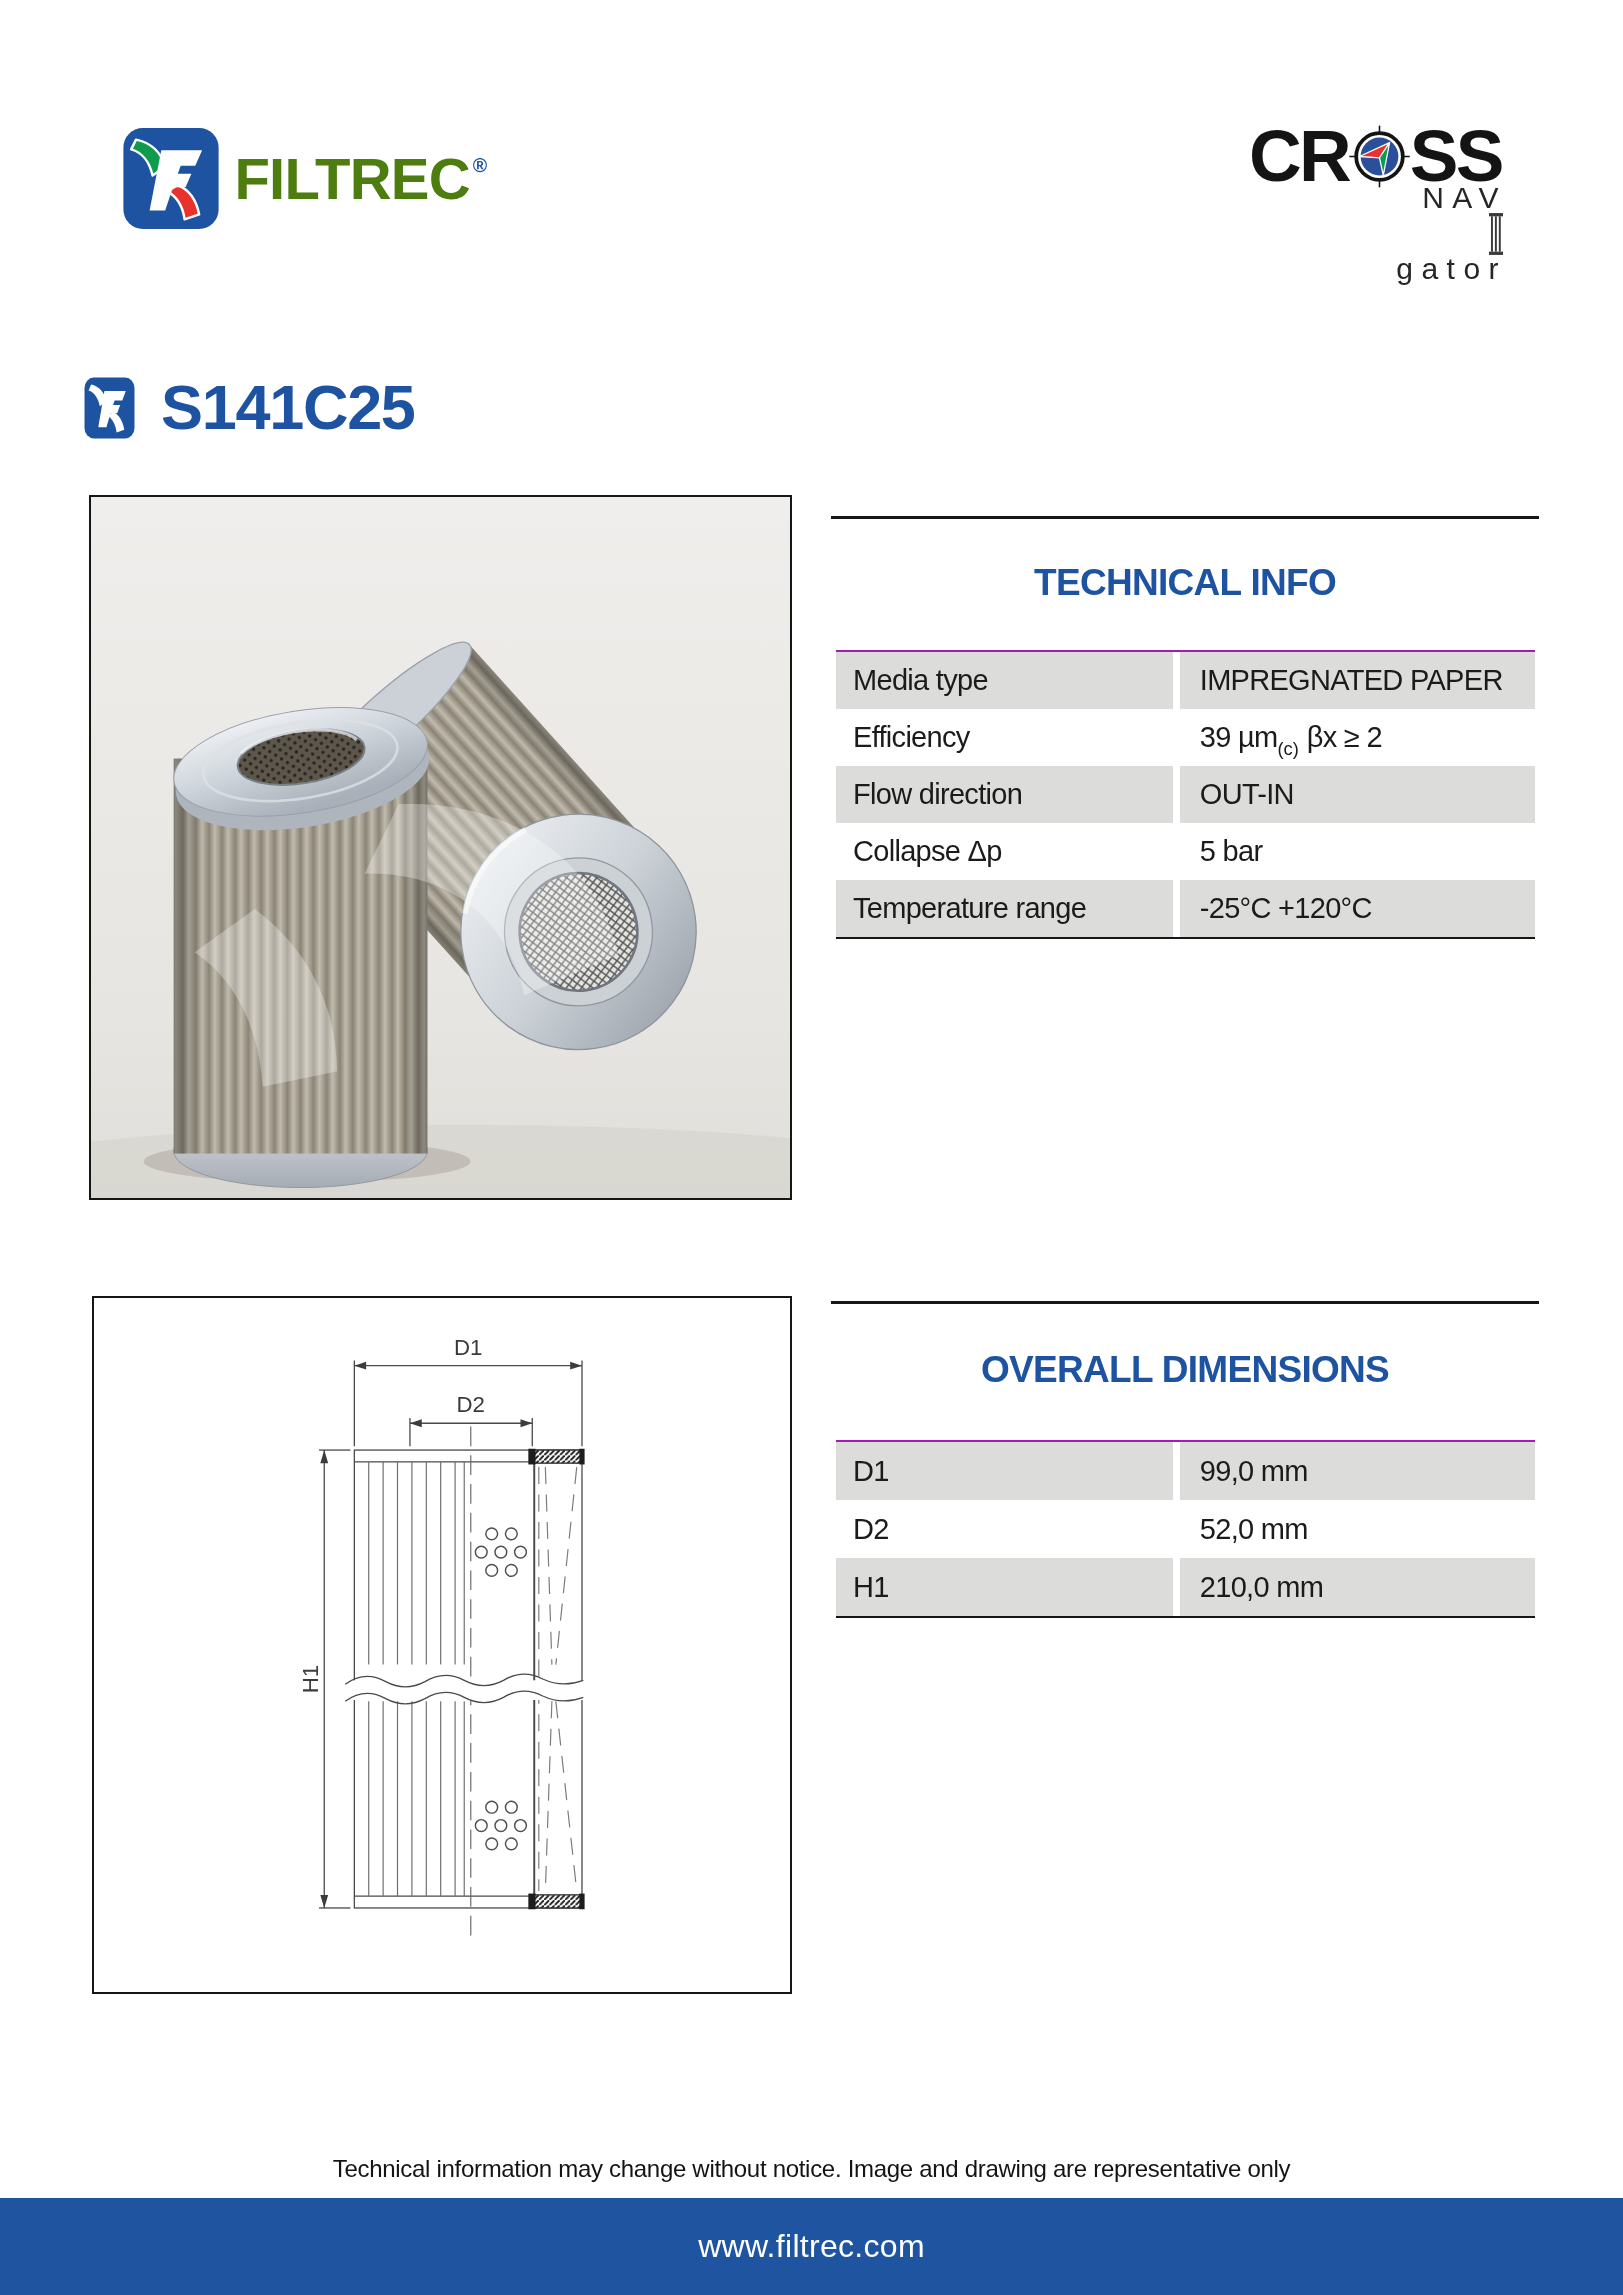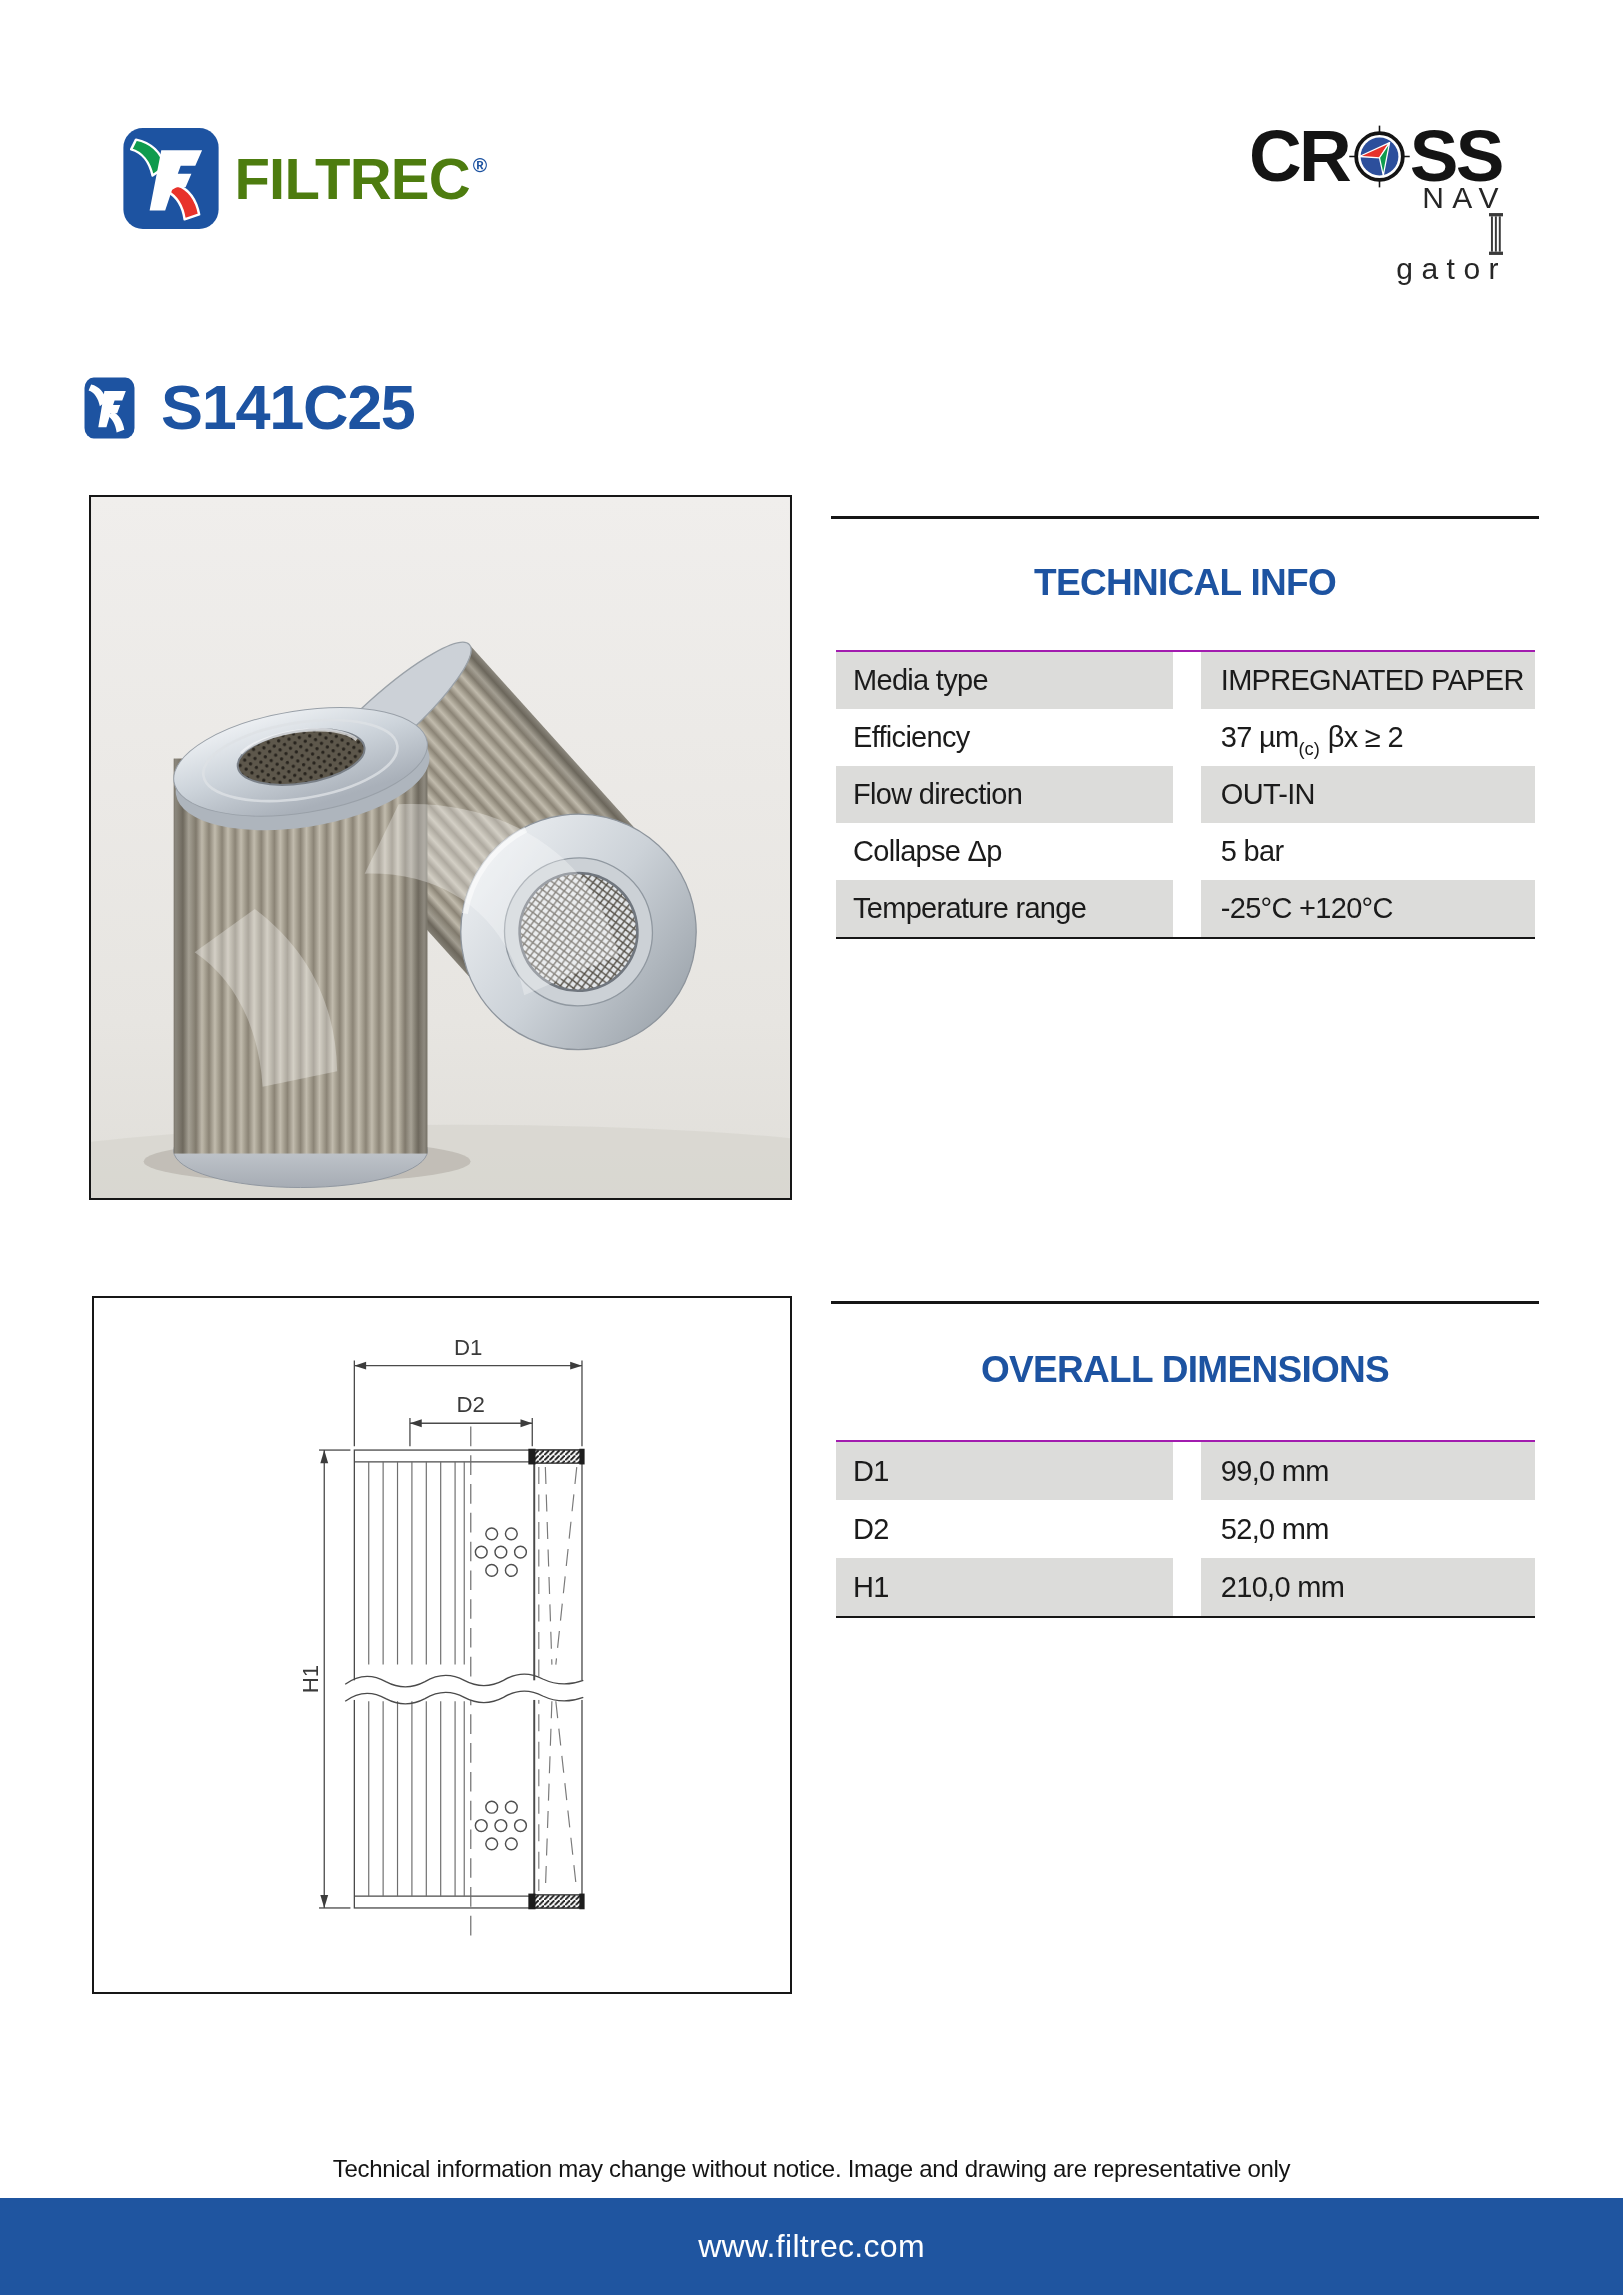--- a/index.html
+++ b/index.html
@@ -42,21 +42,21 @@
   .title-dims{top:1351px;}
 
   .spec-table{left:836px;width:699px;border-top:2px solid #a21caf;border-bottom:2.6px solid #161616;box-sizing:border-box;}
   .table-tech{top:650px;}
   .table-dims{top:1440px;}
   .trow{display:flex;height:57px;}
   .table-dims .trow{height:58px;}
   .tcell{display:flex;align-items:center;box-sizing:border-box;font-size:29px;letter-spacing:-0.7px;color:#1b1b1b;}
   .tcell.label{width:337px;padding-left:17px;}
   .tgap{width:7.2px;background:#ffffff;}
-  .tcell.value{flex:1;padding-left:19.6px;margin-left:21px;}
+  .tcell.value{flex:1;padding-left:19.6px;}
   .trow.gray .tcell{background:#dcdcda;}
   .trow.white .tcell{background:#ffffff;}
   .vsub{font-size:18.3px;position:relative;top:11px;letter-spacing:0;}
   .vpost{margin-left:7.9px;}
 
   
   .disclaimer{left:0;top:2155px;width:1623px;text-align:center;font-size:24px;letter-spacing:-0.3px;color:#141414;}
   .footer-bar{left:0;top:2198px;width:1623px;height:97px;background:#1f55a0;display:flex;align-items:center;justify-content:center;}
   .footer-link{color:#ffffff;font-size:32px;letter-spacing:0.3px;text-decoration:none;}
 </style>
@@ -210,21 +210,21 @@
     <div class="tcell value">
         <span>IMPREGNATED PAPER</span>
       </div>
   </div>
   <div class="trow white">
     <div class="tcell label">
         <span>Efficiency</span>
       </div>
     <div class="tgap"></div>
     <div class="tcell value">
-      <span>37 µm</span>
+      <span>39 µm</span>
         <span class="vsub">(c)</span>
         <span class="vpost">βx ≥ 2</span>
     </div>
   </div>
   <div class="trow gray">
     <div class="tcell label">
         <span>Flow direction</span>
       </div>
     <div class="tgap"></div>
     <div class="tcell value">

